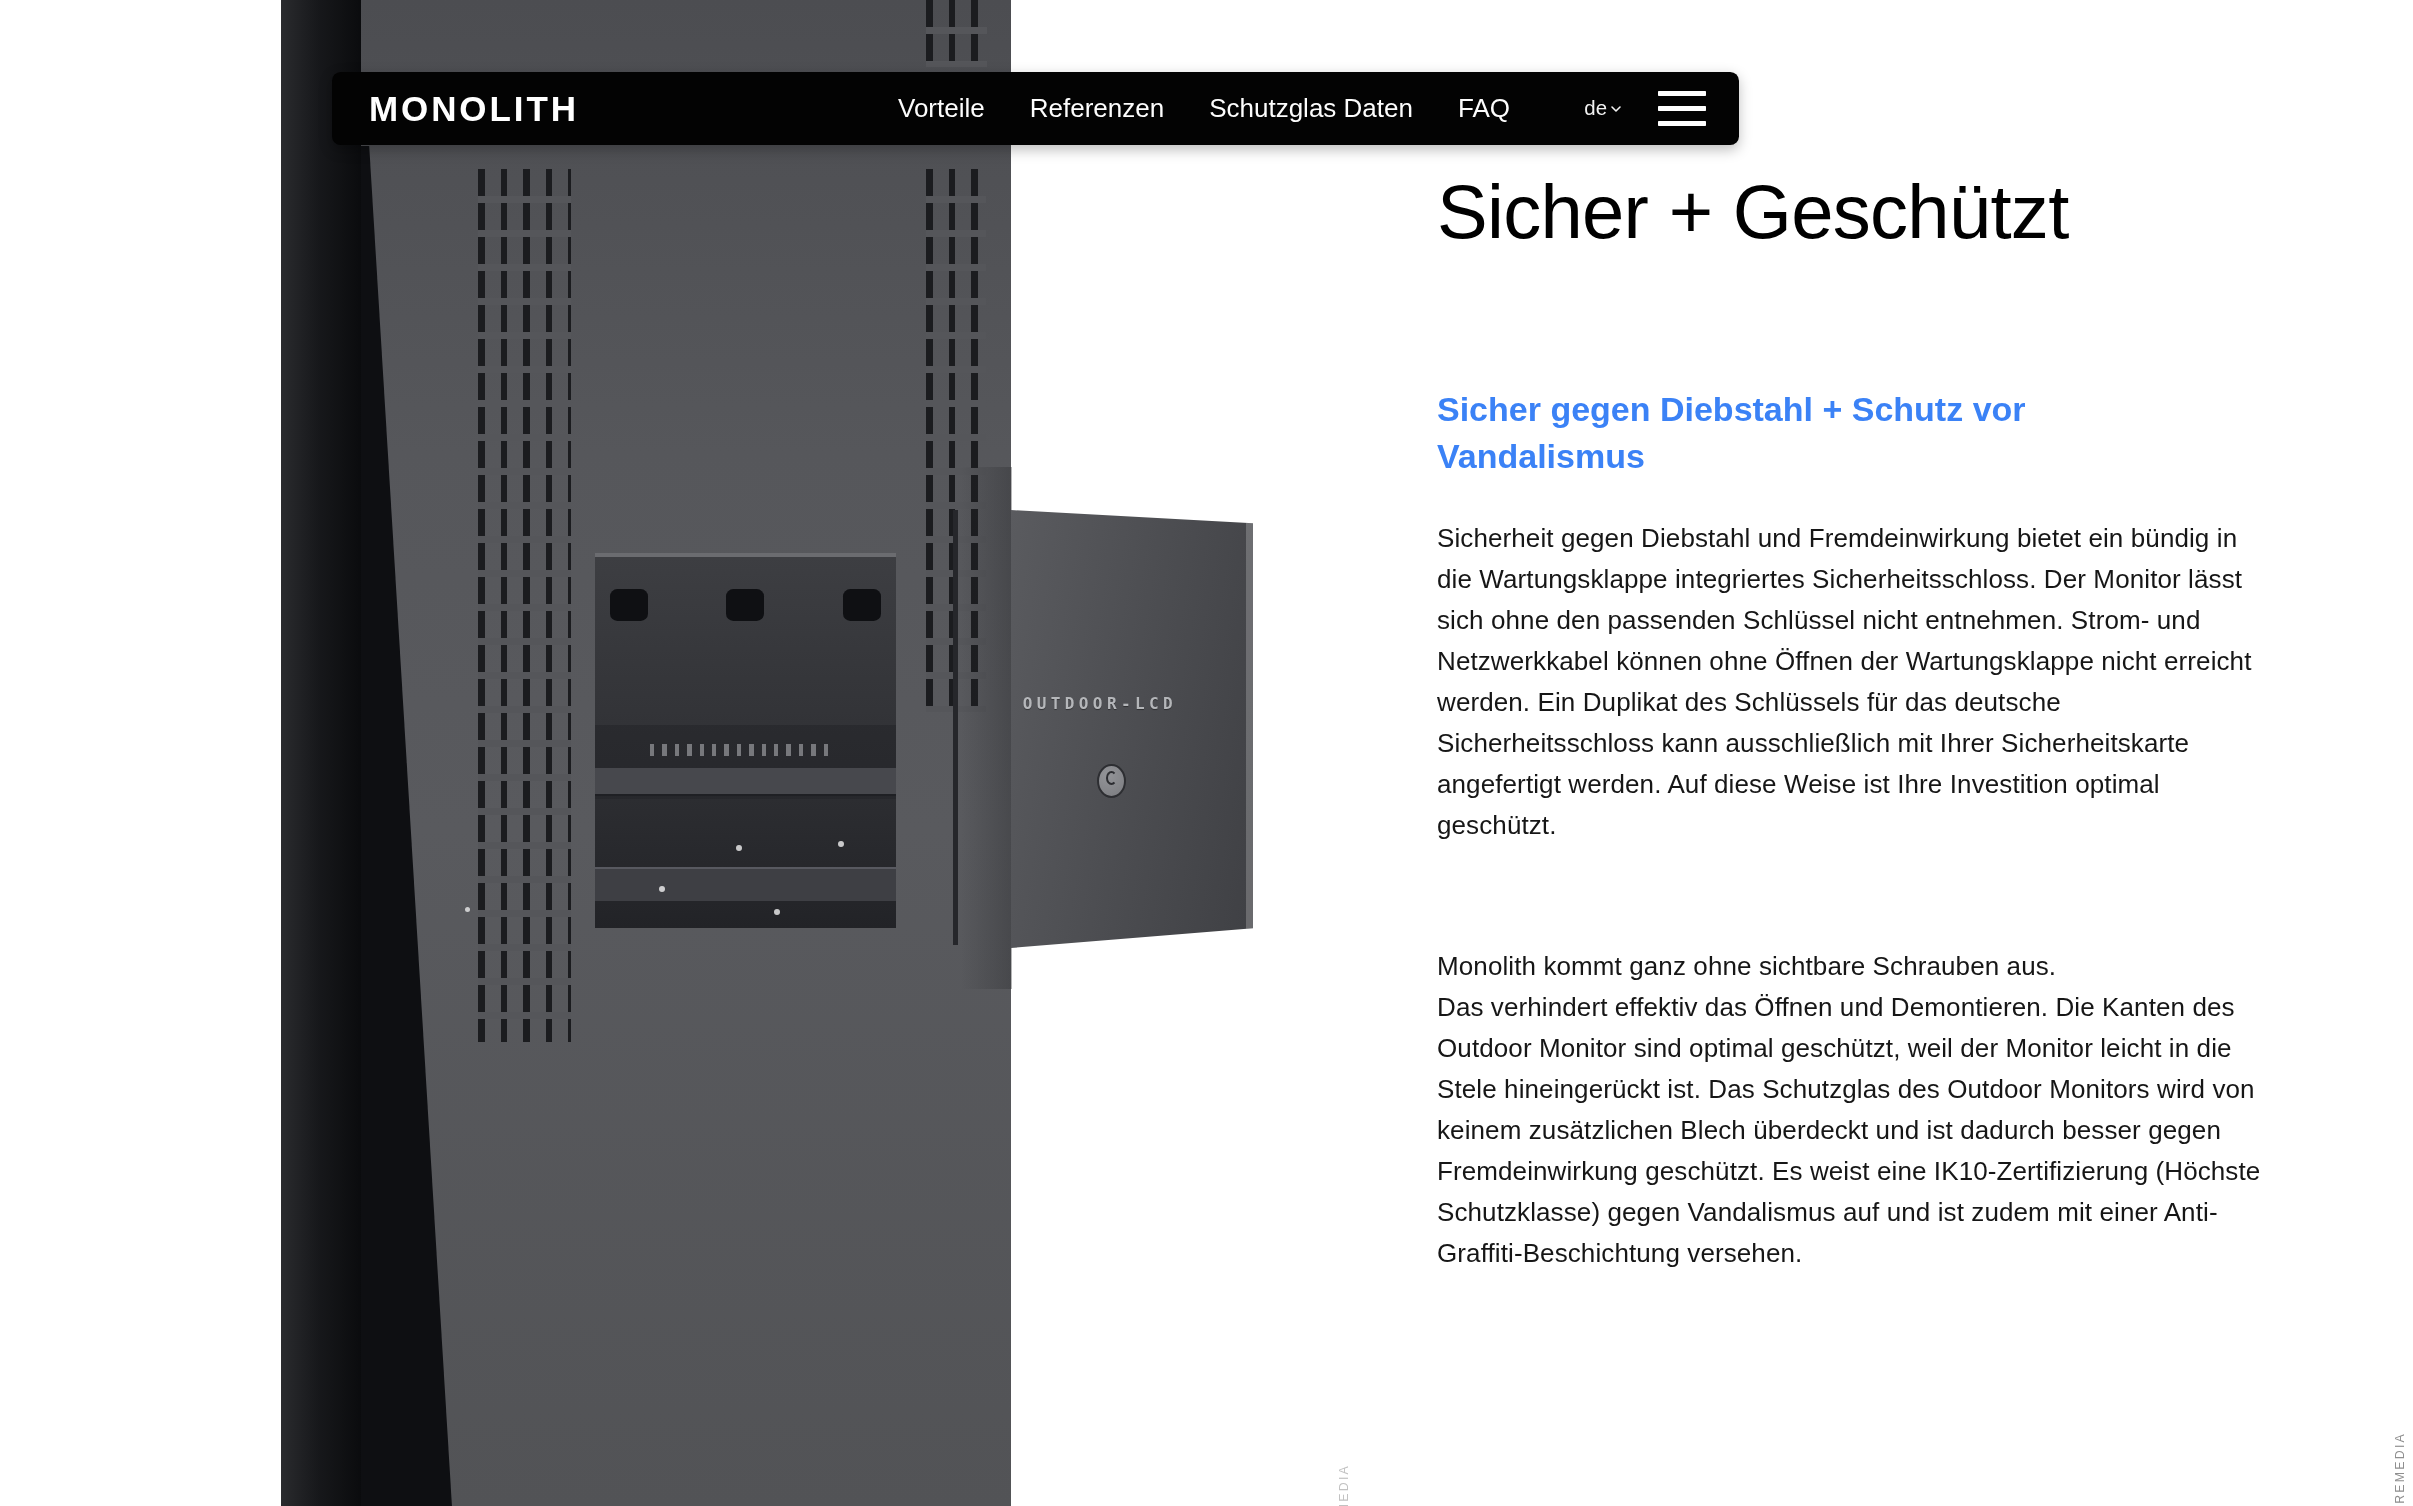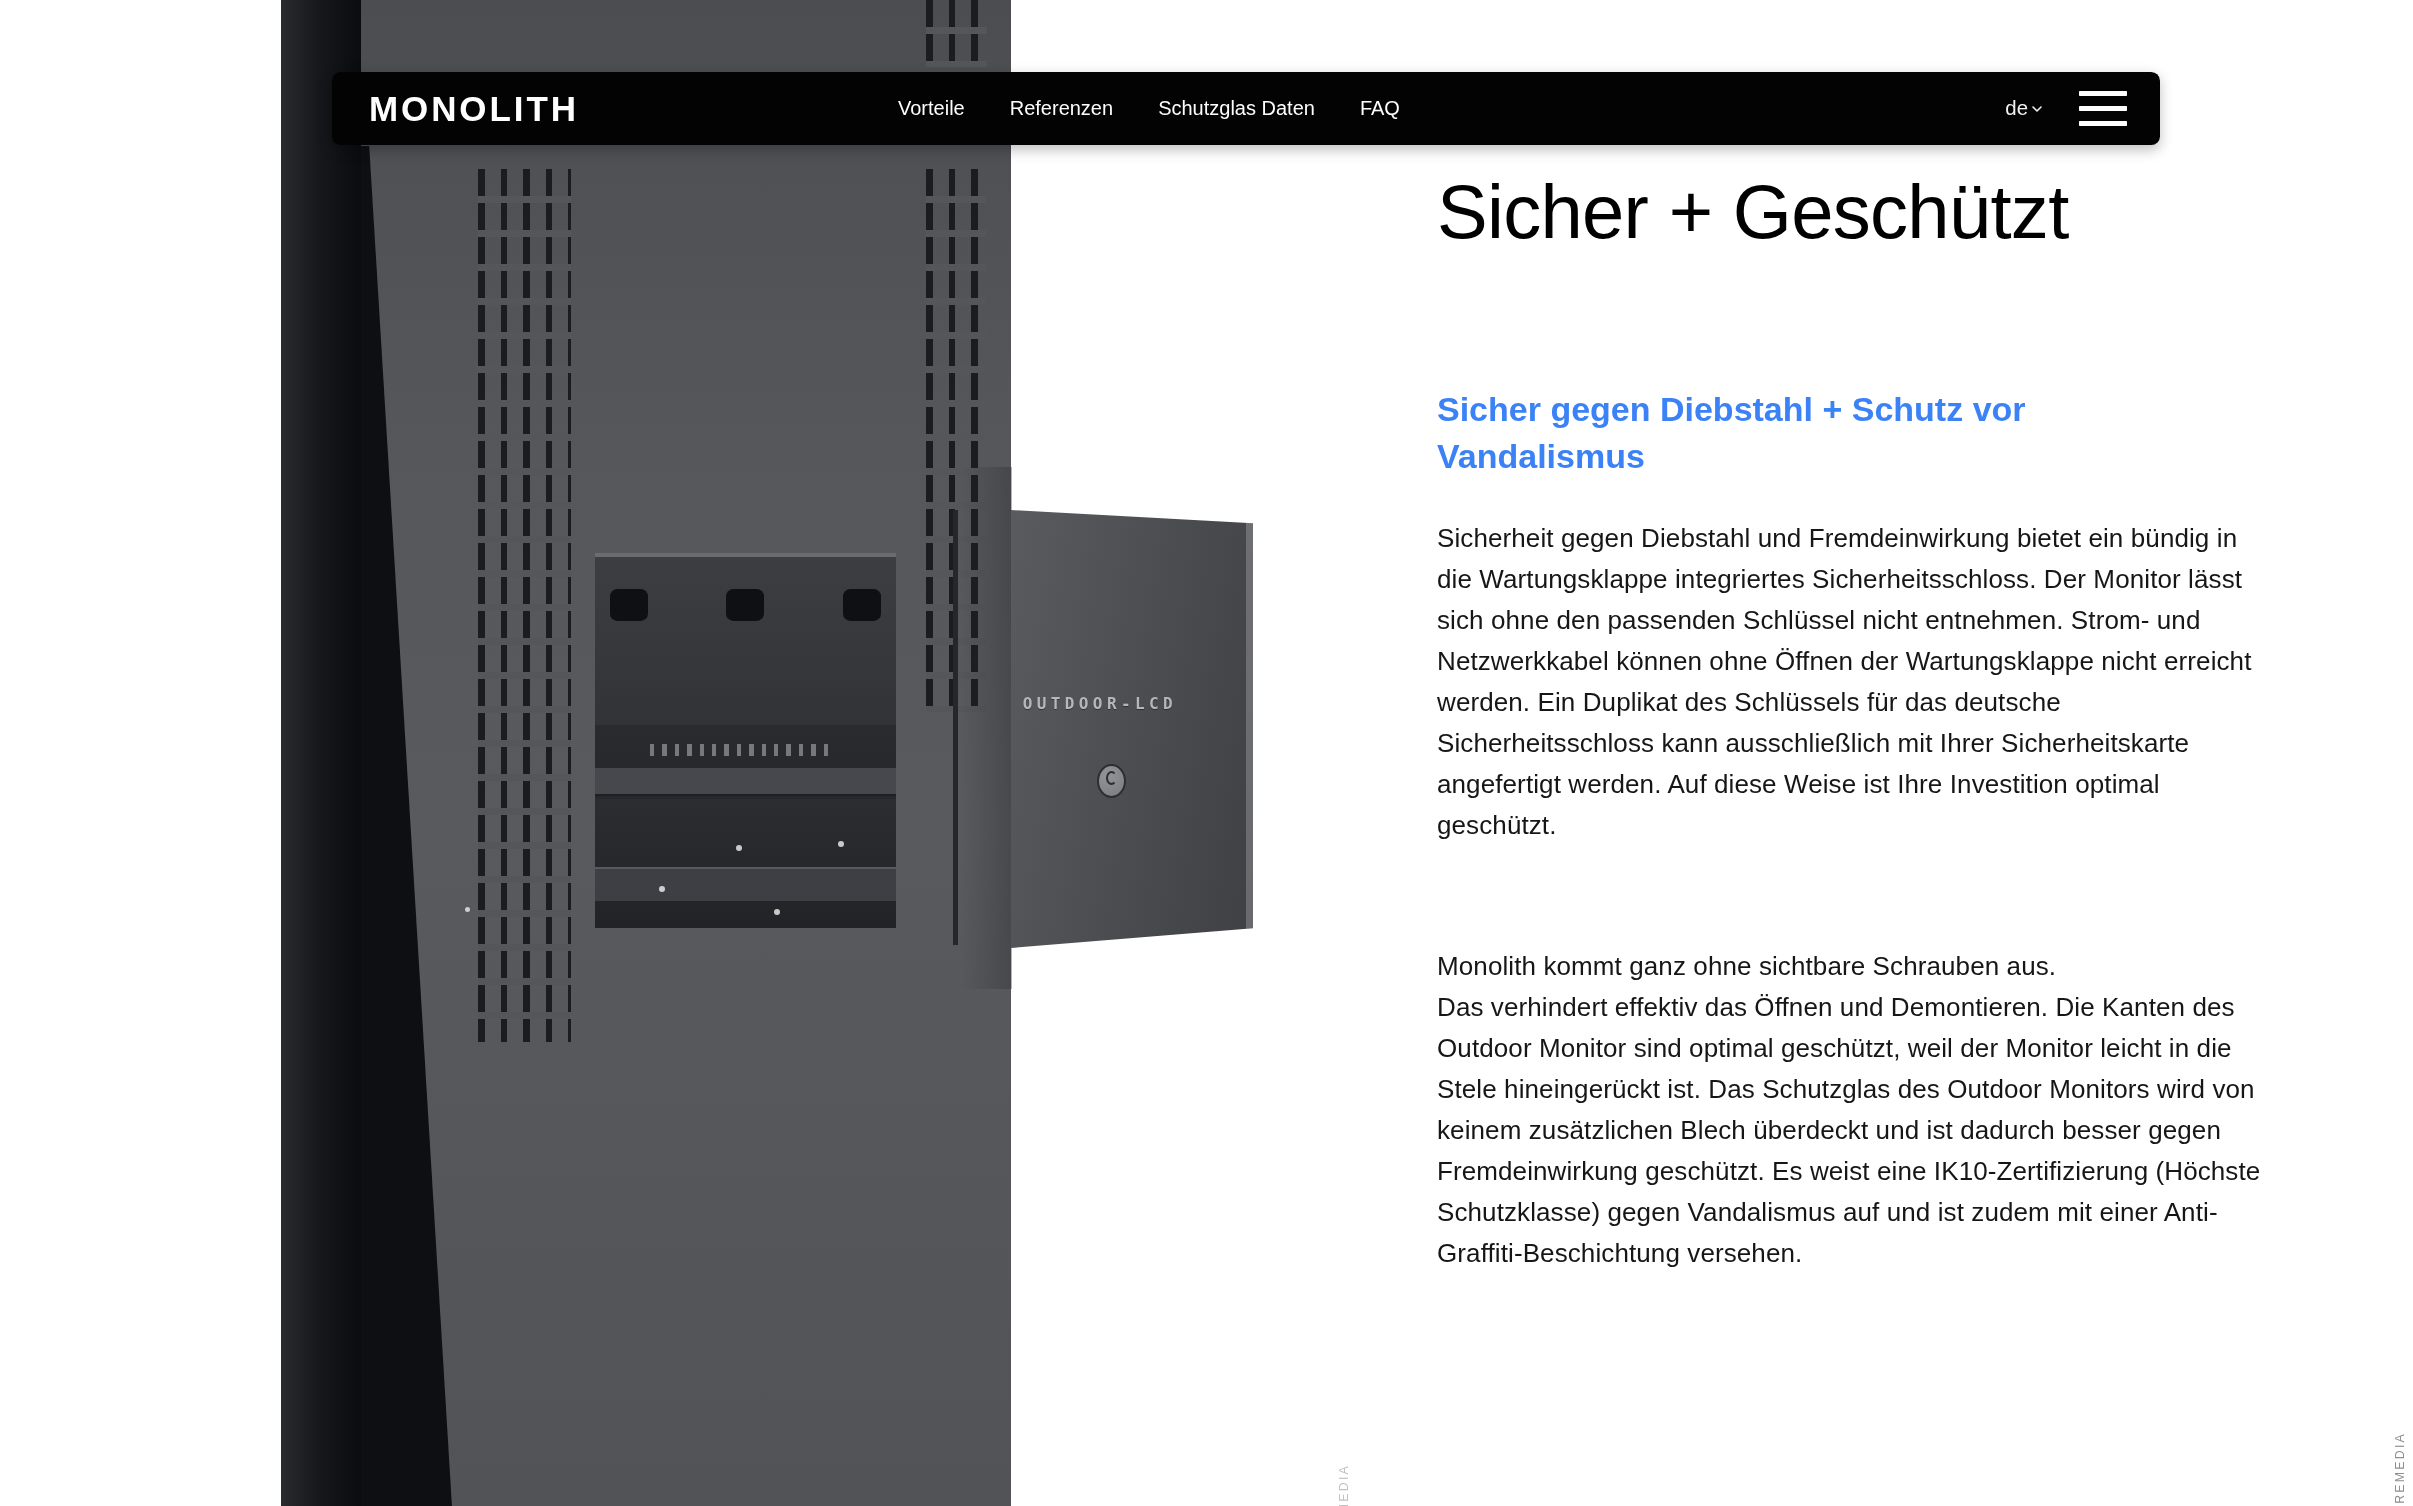--- a/index.html
+++ b/index.html
@@ -98,33 +98,33 @@
   .keyhole {
     position:absolute; left:6.6px; top:5.1px; width:11px; height:14px;
     border:2.2px solid #2c2d31; border-radius:50%;
     border-right-color:transparent;
   }
   .panel-dot { position:absolute; left:465px; top:907px; width:5.1px; height:5.1px;
     border-radius:50%; background:rgba(255,255,255,.7); }
 
   
   .navbar {
-    position:absolute; left:332px; top:72px; width:1828px; height:73px;
+    position:absolute; left:332px; top:72px; width:1407px; height:73px;
     background:#030303; border-radius:8.8px;
     box-shadow:0 4.4px 13px rgba(0,0,0,.25);
   }
   .logo {
     position:absolute; left:37px; top:0; height:73px; display:flex; align-items:center;
     color:#ffffff; font-size:35px; font-weight:700; letter-spacing:2.9px; cursor:pointer;
   }
   .menu {
     position:absolute; left:566px; top:0; height:73px;
     display:flex; align-items:center; gap:45px;
   }
-  .menu .item { color:#fdfdfd; font-size:20px; font-weight:400; cursor:pointer; white-space:nowrap; }
+  .menu .item { color:#fdfdfd; font-size:26px; font-weight:400; cursor:pointer; white-space:nowrap; }
   .lang {
     position:absolute; right:115px; top:0; height:73px;
     display:flex; align-items:center; gap:1px; cursor:pointer;
   }
   .lang .lbl { color:#f2f2f2; font-size:20.4px; }
   .lang svg { display:block; }
   .burger {
     position:absolute; right:33px; top:0; height:73px; width:48px;
     display:flex; flex-direction:column; justify-content:center; gap:9.5px; cursor:pointer;
   }

